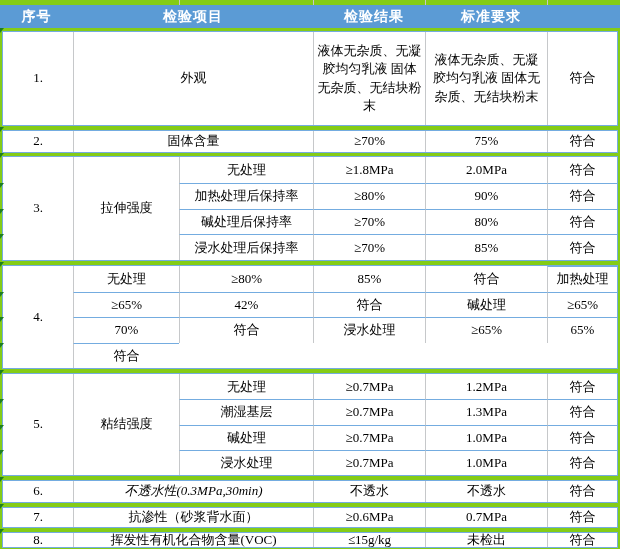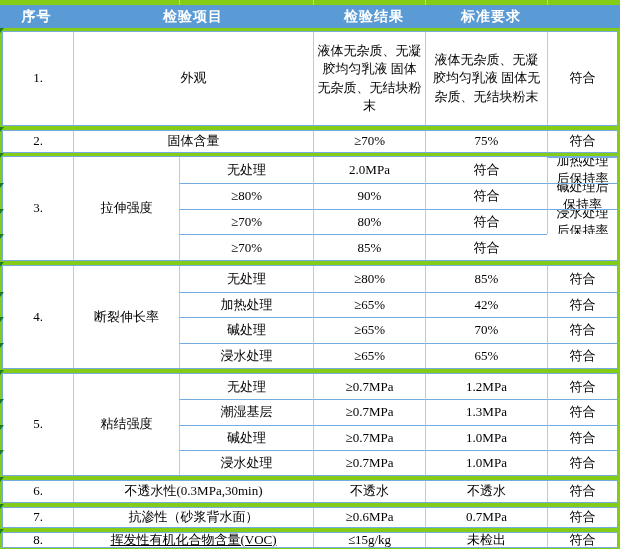--- a/index.html
+++ b/index.html
@@ -64,20 +64,21 @@
       <div class="cell vl" style="grid-row: 1 / span 1;">固体含量</div>
       <div class="cell vl">≥70%</div>
       <div class="cell vl">75%</div>
       <div class="cell vl">符合</div>
     </div>
     <div class="tick" style="top: 127px;"></div>
     <div class="sec" style="top: 156px; height: 105px; grid-template-columns: 70px 106px 134px 112px 122px 1fr; grid-template-rows: repeat(4, 1fr);">
       <div class="cell no" style="grid-row: 1 / span 4;">3.</div>
       <div class="cell vl" style="grid-row: 1 / span 4;">拉伸强度</div>
       <div class="cell vl">无处理</div>
+      <div class="cell vl">≥1.8MPa</div>
       <div class="cell vl">2.0MPa</div>
       <div class="cell vl">符合</div>
       <div class="cell vl hl">加热处理后保持率</div>
       <div class="cell vl hl">≥80%</div>
       <div class="cell vl hl">90%</div>
       <div class="cell vl hl">符合</div>
       <div class="cell vl hl">碱处理后保持率</div>
       <div class="cell vl hl">≥70%</div>
       <div class="cell vl hl">80%</div>
       <div class="cell vl hl">符合</div>
@@ -85,21 +86,20 @@
       <div class="cell vl hl">≥70%</div>
       <div class="cell vl hl">85%</div>
       <div class="cell vl hl">符合</div>
     </div>
     <div class="tick" style="top: 153px;"></div>
     <div class="tick" style="top: 183px;"></div>
     <div class="tick" style="top: 209px;"></div>
     <div class="tick" style="top: 234px;"></div>
     <div class="sec" style="top: 265px; height: 104px; grid-template-columns: 70px 106px 134px 112px 122px 1fr; grid-template-rows: repeat(4, 1fr);">
       <div class="cell no" style="grid-row: 1 / span 4;">4.</div>
-      <div class="cell vl" style="grid-row: 1 / span 4;">断裂伸长率</div>
       <div class="cell vl">无处理</div>
       <div class="cell vl">≥80%</div>
       <div class="cell vl">85%</div>
       <div class="cell vl">符合</div>
       <div class="cell vl hl">加热处理</div>
       <div class="cell vl hl">≥65%</div>
       <div class="cell vl hl">42%</div>
       <div class="cell vl hl">符合</div>
       <div class="cell vl hl">碱处理</div>
       <div class="cell vl hl">≥65%</div>
@@ -133,35 +133,35 @@
       <div class="cell vl hl">≥0.7MPa</div>
       <div class="cell vl hl">1.0MPa</div>
       <div class="cell vl hl">符合</div>
     </div>
     <div class="tick" style="top: 370px;"></div>
     <div class="tick" style="top: 399px;"></div>
     <div class="tick" style="top: 425px;"></div>
     <div class="tick" style="top: 450px;"></div>
     <div class="sec" style="top: 480px; height: 23px; grid-template-columns: 70px 240px 112px 122px 1fr; grid-template-rows: repeat(1, 1fr);">
       <div class="cell no" style="grid-row: 1 / span 1;">6.</div>
-      <div class="cell vl" style="grid-row: 1 / span 1;">不透水性(0.3MPa,30min)</div>
+      <div class="cell vl" style="grid-row: 1 / span 1; font-style: italic;">不透水性(0.3MPa,30min)</div>
       <div class="cell vl">不透水</div>
       <div class="cell vl">不透水</div>
       <div class="cell vl">符合</div>
     </div>
     <div class="tick" style="top: 477px;"></div>
     <div class="sec" style="top: 507px; height: 21px; grid-template-columns: 70px 240px 112px 122px 1fr; grid-template-rows: repeat(1, 1fr);">
       <div class="cell no" style="grid-row: 1 / span 1;">7.</div>
       <div class="cell vl" style="grid-row: 1 / span 1;">抗渗性（砂浆背水面）</div>
       <div class="cell vl">≥0.6MPa</div>
       <div class="cell vl">0.7MPa</div>
       <div class="cell vl">符合</div>
     </div>
     <div class="tick" style="top: 504px;"></div>
     <div class="sec" style="top: 532px; height: 16px; grid-template-columns: 70px 240px 112px 122px 1fr; grid-template-rows: repeat(1, 1fr);">
       <div class="cell no" style="grid-row: 1 / span 1;">8.</div>
-      <div class="cell vl" style="grid-row: 1 / span 1; text-decoration: underline;">挥发性有机化合物含量(VOC)</div>
+      <div class="cell vl" style="grid-row: 1 / span 1;">挥发性有机化合物含量(VOC)</div>
       <div class="cell vl">≤15g/kg</div>
       <div class="cell vl">未检出</div>
       <div class="cell vl">符合</div>
     </div>
     <div class="tick" style="top: 529px;"></div>
   </div>
 
 </body></html>

